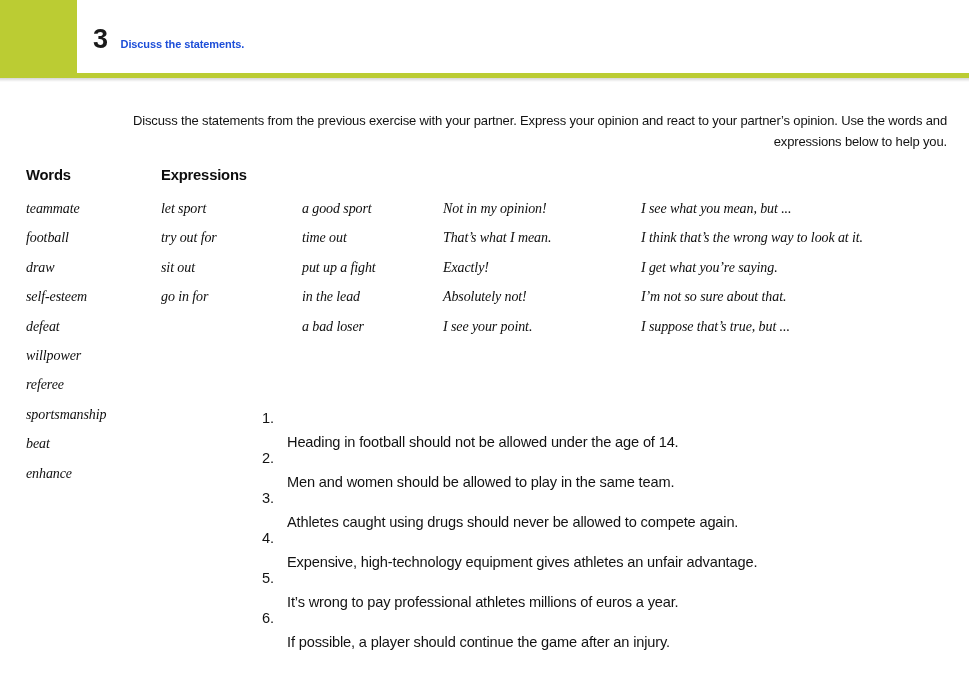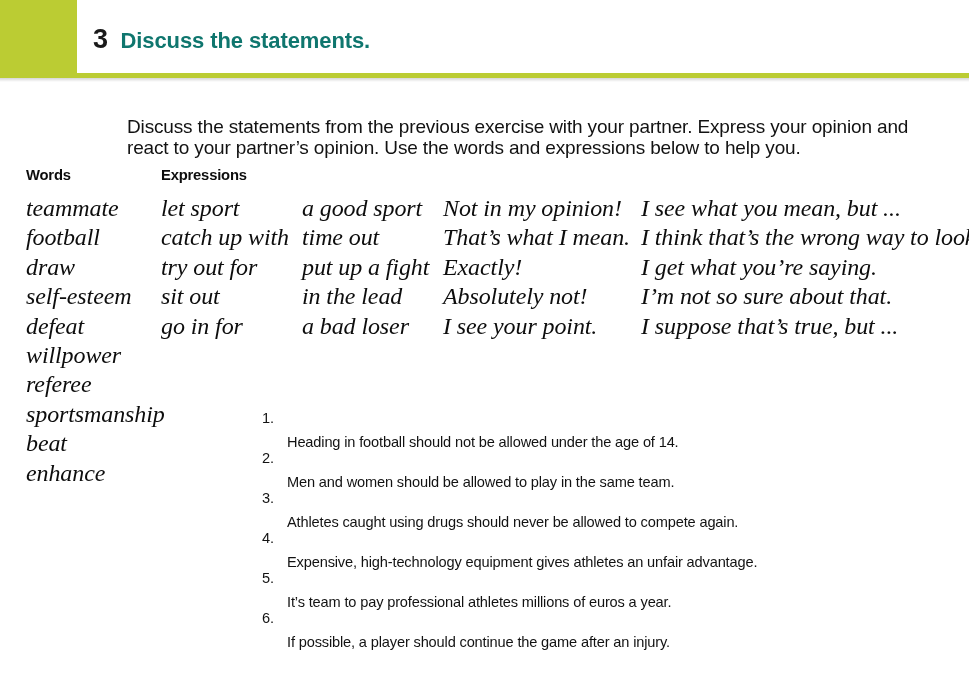--- a/index.html
+++ b/index.html
@@ -45,23 +45,23 @@
   }
   .exercise-number {
     font-family: "Liberation Sans", sans-serif;
     font-size: 27px;
     font-weight: bold;
     color: #1a1a1a;
     letter-spacing: -0.5px;
   }
   .exercise-title {
     font-family: "Liberation Sans", sans-serif;
-    font-size: 22px;
+    font-size: 11px;
     font-weight: bold;
-    color: #0f766e;
+    color: #1d4ed8;
     letter-spacing: -0.1px;
   }
   .header-rule {
     position: absolute;
     left: 0;
     top: 73px;
     width: 969px;
     height: 5px;
     background: #bbcc33;
   }
@@ -73,24 +73,25 @@
     height: 4px;
     background: linear-gradient(to bottom, rgba(0,0,0,0.16), rgba(0,0,0,0));
   }
 
   
   .intro {
     position: absolute;
     left: 127px;
     top: 97px;
     width: 820px;
-    font-size: 19px;
+    font-size: 13px;
     line-height: 21px;
     color: #121212;
     letter-spacing: -0.15px;
+    text-align: right;
   }
 
   
   .col-headers {
     position: absolute;
     left: 0;
     top: 167px;
     width: 969px;
     height: 22px;
   }
@@ -119,21 +120,21 @@
   }
   .vocab-col.vc-0 { left: 26px;  }
   .vocab-col.vc-1 { left: 161px; }
   .vocab-col.vc-2 { left: 302px; }
   .vocab-col.vc-3 { left: 443px; }
   .vocab-col.vc-4 { left: 641px; }
 
   .vocab-item {
     font-family: "Liberation Serif", serif;
     font-style: italic;
-    font-size: 24px;
+    font-size: 14px;
     line-height: 29.4px;
     color: #0d0d0d;
     white-space: nowrap;
     letter-spacing: -0.1px;
   }
 
   
   .statements {
     position: absolute;
     left: 222px;
@@ -192,21 +193,20 @@
     <div class="vocab-item">defeat</div>
     <div class="vocab-item">willpower</div>
     <div class="vocab-item">referee</div>
     <div class="vocab-item">sportsmanship</div>
     <div class="vocab-item">beat</div>
     <div class="vocab-item">enhance</div>
   </div>
 
   <div class="vocab-col vc-1">
     <div class="vocab-item">let sport</div>
-    <div class="vocab-item">catch up with</div>
     <div class="vocab-item">try out for</div>
     <div class="vocab-item">sit out</div>
     <div class="vocab-item">go in for</div>
   </div>
 
   <div class="vocab-col vc-2">
     <div class="vocab-item">a good sport</div>
     <div class="vocab-item">time out</div>
     <div class="vocab-item">put up a fight</div>
     <div class="vocab-item">in the lead</div>
@@ -243,19 +243,19 @@
   <li class="statement-row">
     <span class="statement-num">3.</span>
     <span class="statement-text">Athletes caught using drugs should never be allowed to compete again.</span>
   </li>
   <li class="statement-row">
     <span class="statement-num">4.</span>
     <span class="statement-text">Expensive, high-technology equipment gives athletes an unfair advantage.</span>
   </li>
   <li class="statement-row">
     <span class="statement-num">5.</span>
-    <span class="statement-text">It’s team to pay professional athletes millions of euros a year.</span>
+    <span class="statement-text">It’s wrong to pay professional athletes millions of euros a year.</span>
   </li>
   <li class="statement-row">
     <span class="statement-num">6.</span>
     <span class="statement-text">If possible, a player should continue the game after an injury.</span>
   </li>
 </ol>
 
 </body></html>

